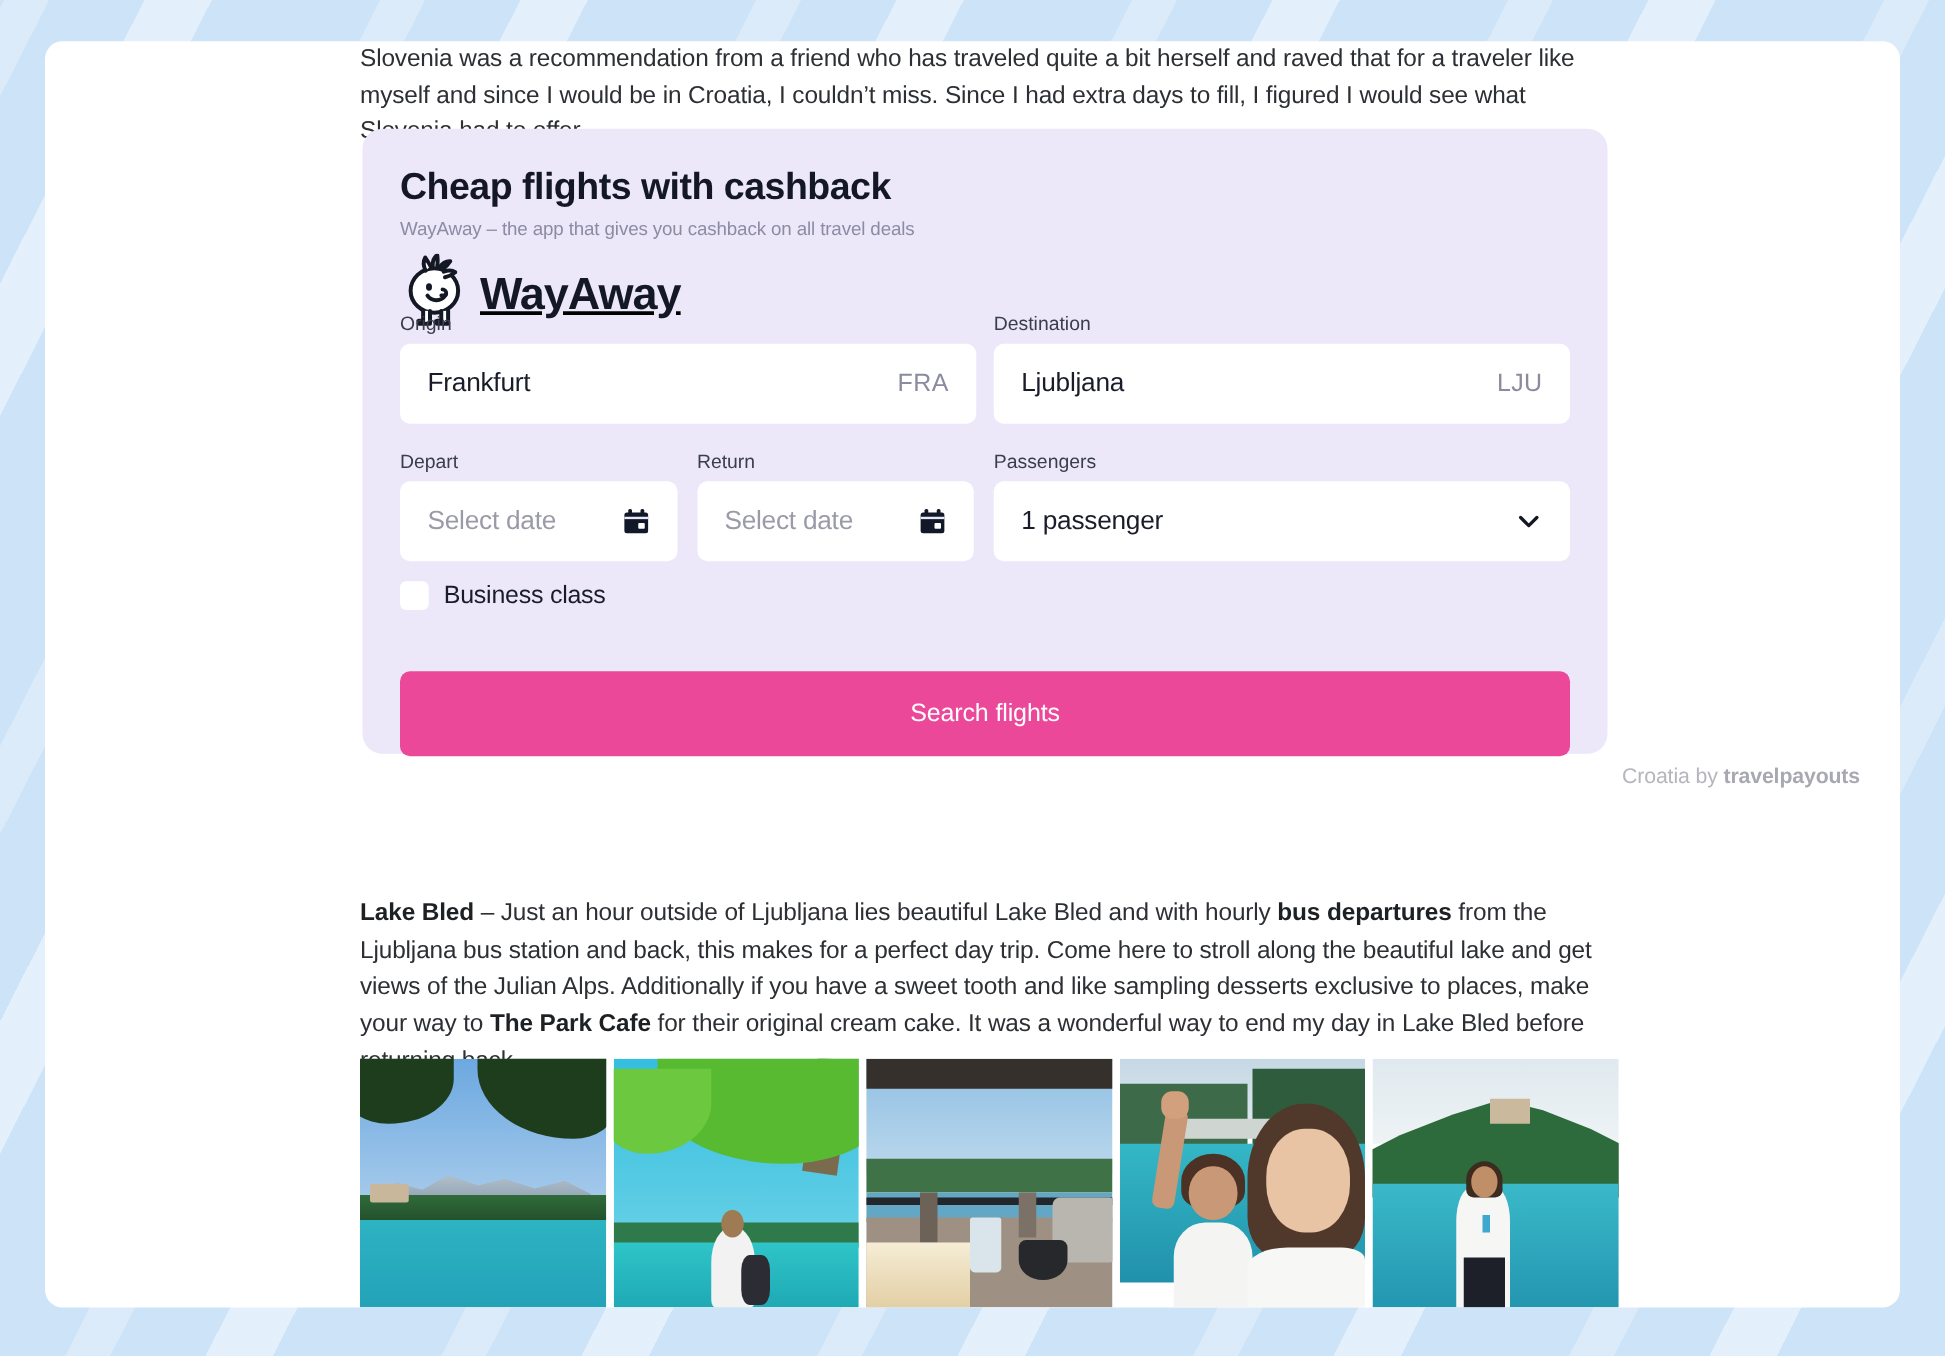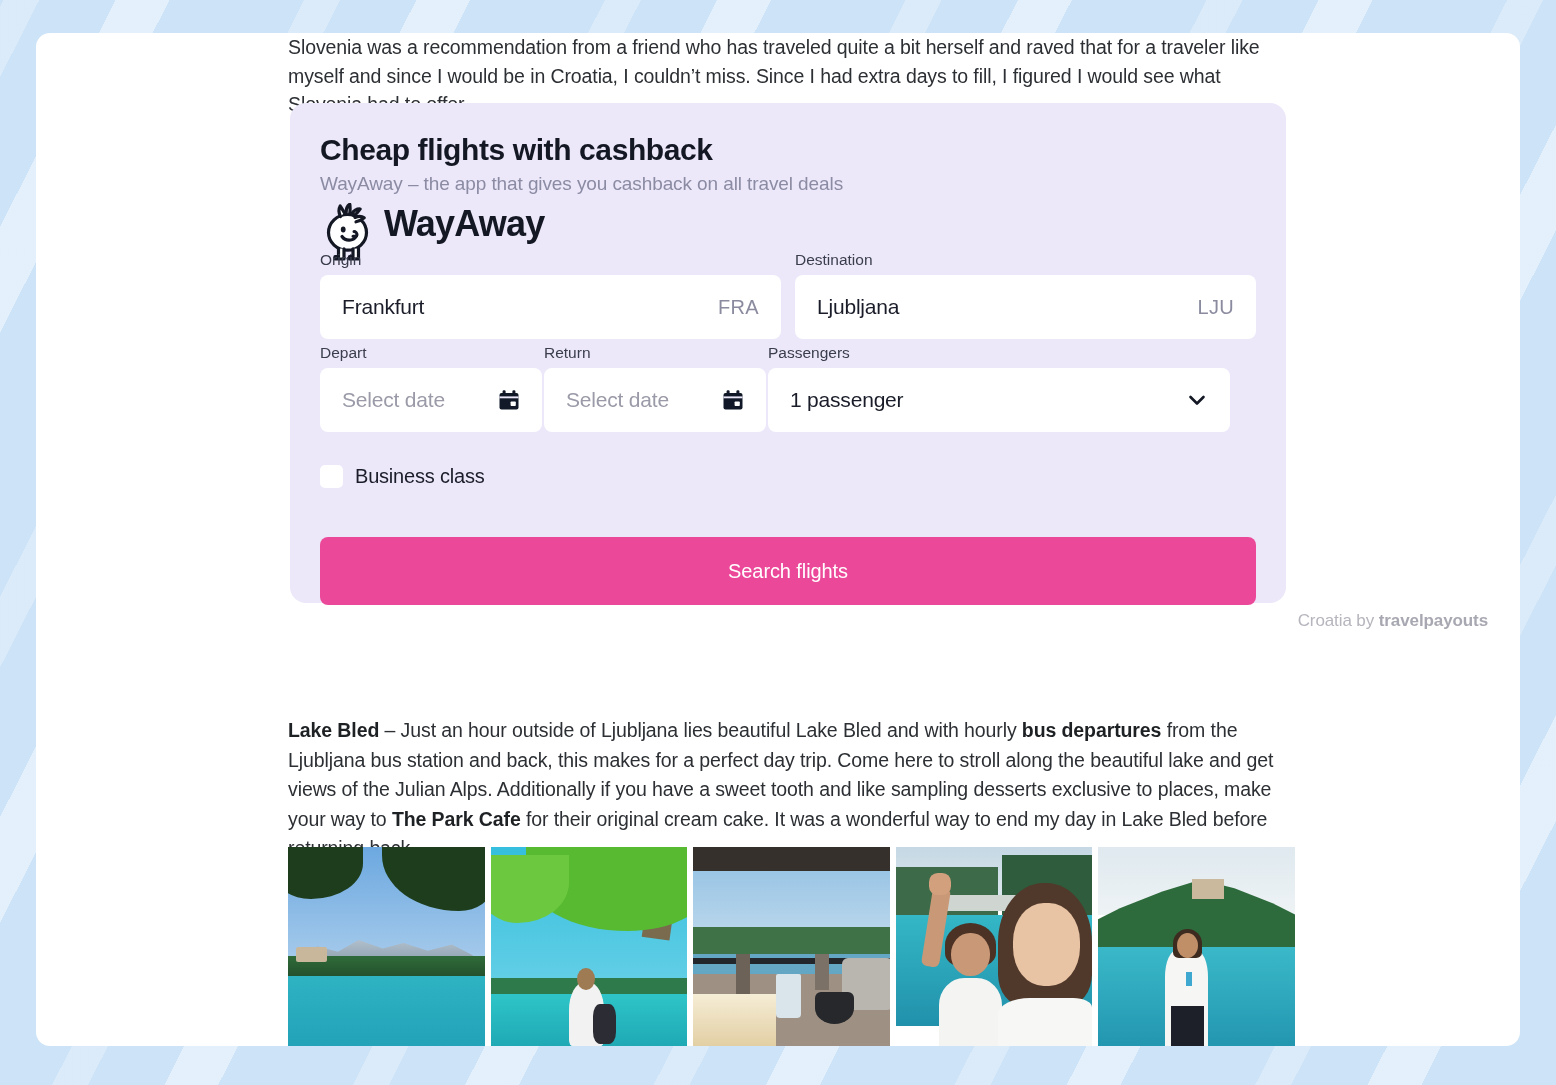--- a/index.html
+++ b/index.html
@@ -88,32 +88,33 @@
 
   #widget-title {
     font-size: 30px;
     font-weight: bold;
     color: #141824;
     letter-spacing: -0.4px;
     line-height: 38px;
   }
 
   #widget-subtitle {
-    font-size: 19px;
+    font-size: 15px;
     color: #8b8ba3;
     line-height: 30px;
     letter-spacing: -0.1px;
   }
 
   #wayaway-logo-group {
     display: flex;
-    align-items: flex-start;
+    align-items: center;
     gap: 10px;
     margin-top: 4px;
     margin-right: 2px;
+    text-decoration: underline;
   }
 
   #wayaway-wordmark {
     font-size: 36px;
     font-weight: bold;
     color: #141824;
     letter-spacing: -0.8px;
   }
 
   
@@ -158,24 +159,24 @@
     width: 936px;
     display: flex;
     gap: 14px;
   }
   #field-origin { width: 461px; }
   #field-destination { width: 461px; }
 
   #row-details {
     position: absolute;
     left: 30px;
-    top: 241px;
+    top: 258px;
     width: 936px;
     display: flex;
-    gap: 2px;
+    gap: 16px;
   }
   #field-depart { width: 222px; }
   #field-return { width: 222px; }
   #field-passengers { width: 462px; }
 
   
   .calendar-icon { width: 22px; height: 22px; flex: none; }
 
   
   .chevron-icon { width: 22px; height: 22px; flex: none; }

